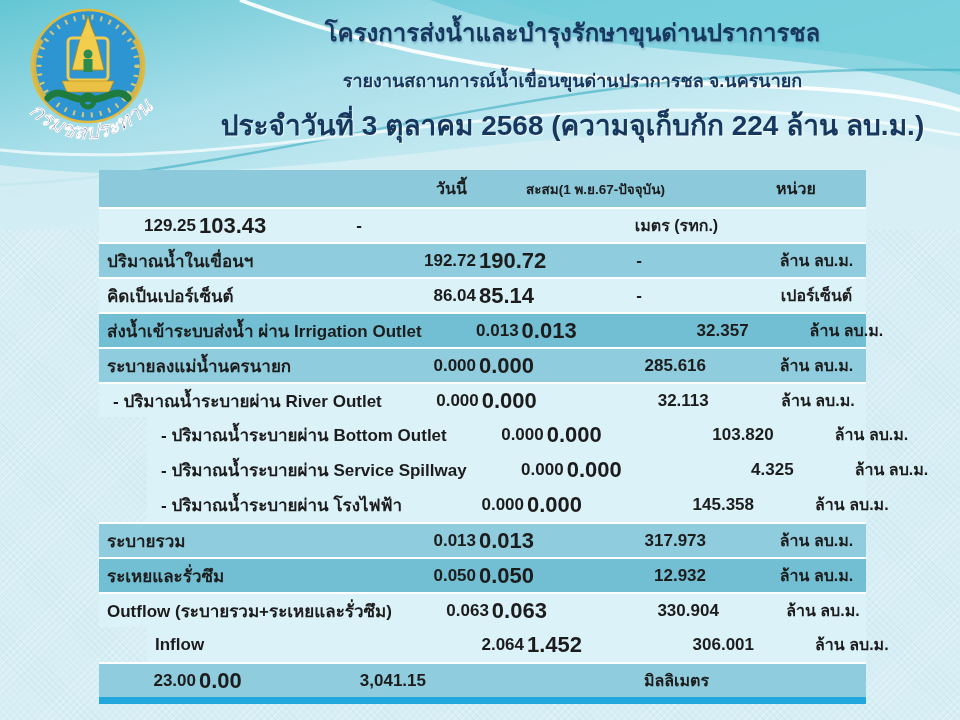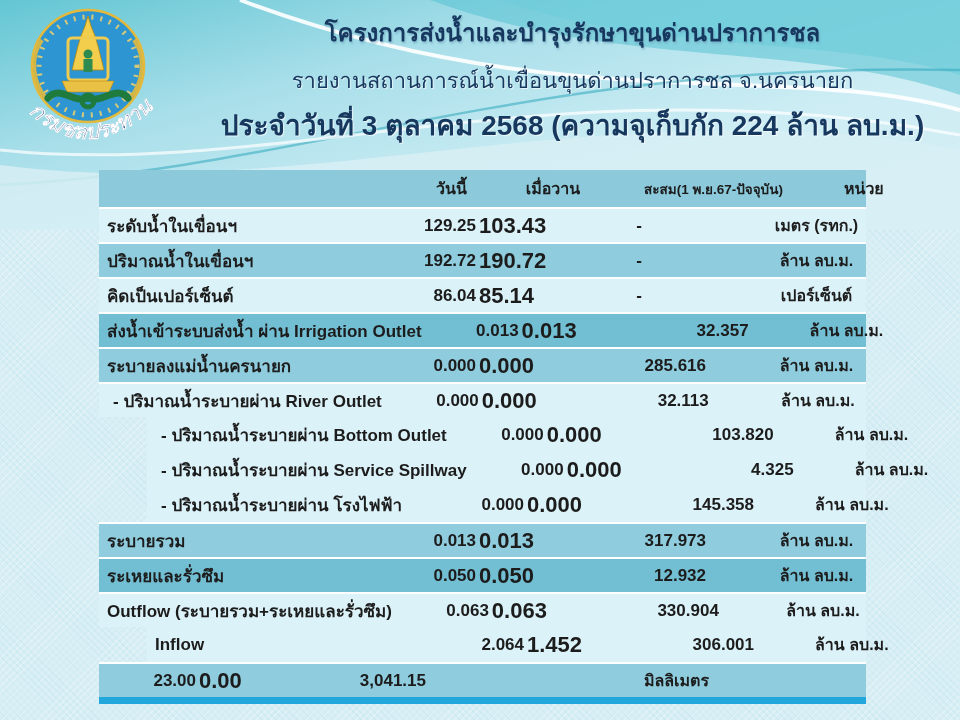--- a/index.html
+++ b/index.html
@@ -16,21 +16,21 @@
       repeating-linear-gradient(45deg, rgba(140,200,220,.14) 0 1px, rgba(0,0,0,0) 1px 5px);
   }
   .header-band{position:absolute;top:0;left:0;width:960px;height:230px;pointer-events:none;}
   .logo{position:absolute;top:2px;left:10px;width:168px;height:170px;}
   .titles{
     position:absolute;top:4px;left:185px;width:775px;text-align:center;
     color:var(--title-text,#16375E);
   }
   .title-1{font-size:24px;font-weight:bold;line-height:57px;white-space:nowrap;
     text-shadow:1px 2px 2px rgba(110,160,185,.55);}
-  .title-2{font-size:22px;font-weight:normal;line-height:40px;white-space:nowrap;
+  .title-2{font-size:18px;font-weight:bold;line-height:40px;white-space:nowrap;
     text-shadow:1px 1px 1px rgba(255,255,255,.7);}
   .title-3{font-size:28px;font-weight:bold;line-height:50px;white-space:nowrap;
     text-shadow:1px 1px 1px rgba(255,255,255,.7);}
 
   .datatable{
     position:absolute;left:99px;top:170px;width:767px;
     color:var(--table-text,#1C1C1C);
   }
   .trow{display:flex;align-items:center;height:35px;box-sizing:border-box;border-top:2px solid #fff;}
   .trow.nosep{border-top:none;margin-left:48px;}
@@ -103,27 +103,25 @@
   <div class="titles">
     <div class="title-1">โครงการส่งน้ำและบำรุงรักษาขุนด่านปราการชล</div>
     <div class="title-2">รายงานสถานการณ์น้ำเขื่อนขุนด่านปราการชล จ.นครนายก</div>
     <div class="title-3">ประจำวันที่ 3 ตุลาคม 2568 (ความจุเก็บกัก 224 ล้าน ลบ.ม.)</div>
   </div>
 
   <div class="datatable">
     <div class="thead">
       <div class="c label"></div>
       <div class="c today">วันนี้</div>
-      <div class="c yest">เมื่อวาน</div>
       <div class="c accum">สะสม(1 พ.ย.67-ปัจจุบัน)</div>
       <div class="c unit">หน่วย</div>
     </div>
     <div id="table-body">
         <div class="trow light">
-    <div class="c label">ระดับน้ำในเขื่อนฯ</div>
     <div class="c today">129.25</div>
     <div class="c yest">103.43</div>
     <div class="c accum center">-</div>
     <div class="c unit">เมตร (รทก.)</div>
   </div>
         <div class="trow medium">
     <div class="c label">ปริมาณน้ำในเขื่อนฯ</div>
     <div class="c today">192.72</div>
     <div class="c yest">190.72</div>
     <div class="c accum center">-</div>

